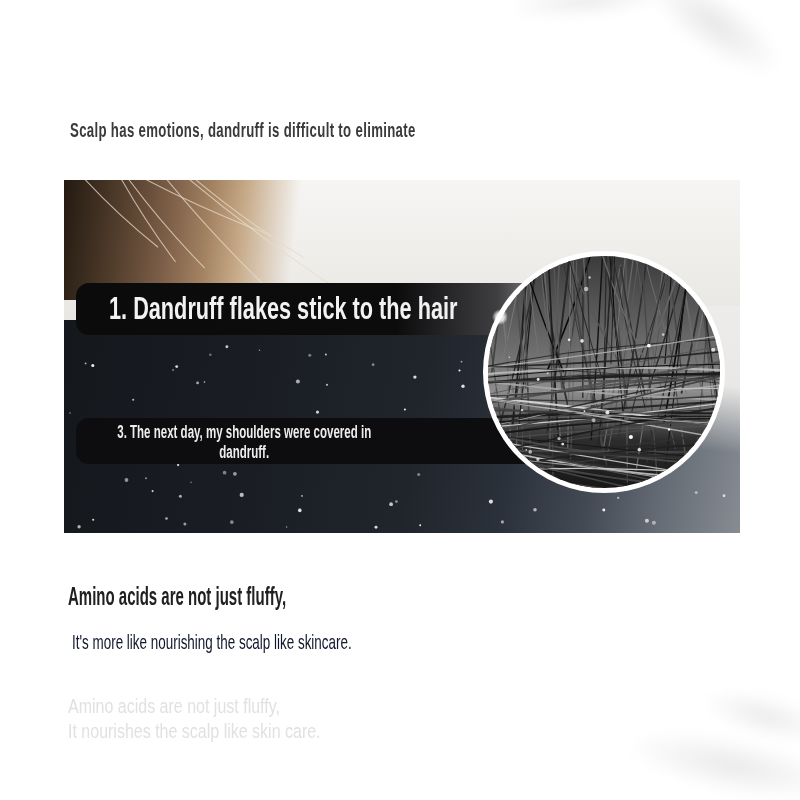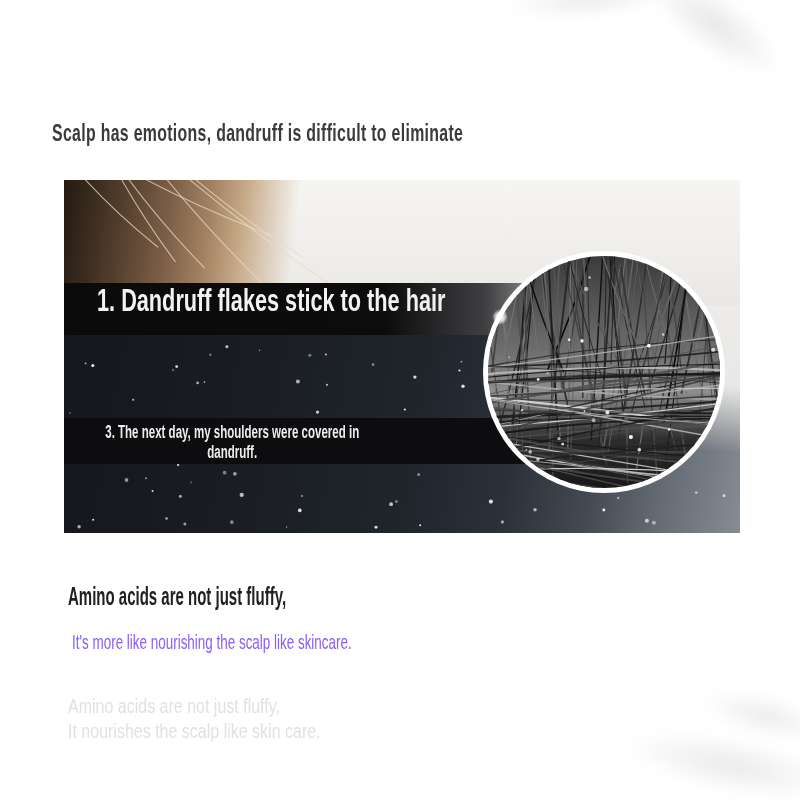--- a/index.html
+++ b/index.html
@@ -7,57 +7,57 @@
               font-family:"Liberation Sans", sans-serif; }
   #stage { position:relative; width:800px; height:800px; background:#fff; }
 
   
   .cond { display:inline-block; white-space:nowrap; transform-origin:left center; }
 
   
   .leaf { position:absolute; filter:blur(6px); pointer-events:none; }
 
   
-  #page-title { position:absolute; left:52px; top:119px; height:32px;
-                color:#3a3a3a; font-size:24px; font-weight:600; letter-spacing:0.5px; }
+  #page-title { position:absolute; left:70px; top:119px; height:32px;
+                color:#3a3a3a; font-size:20px; font-weight:600; letter-spacing:0.5px; }
   #page-title .cond { transform:scaleX(0.66); }
 
   
   #photo { position:absolute; left:64px; top:180px; width:676px; height:353px; overflow:hidden;
            background:linear-gradient(180deg,#f6f5f3 0%,#edebe8 28%,#e6e4e1 46%,#dfddda 60%); }
   #hair { position:absolute; left:0; top:0; width:262px; height:120px;
           background:linear-gradient(97deg,#241a12 0%,#3c2d20 12%,#5c4532 26%,#7e6049 40%,#a38261 54%,#c6a987 66%,rgba(233,228,220,0) 86%); }
   #shoulder { position:absolute; left:0; top:140px; width:676px; height:213px;
               background:linear-gradient(100deg,#14171c 0%,#1a1e24 30%,#20252c 52%,#2b313a 66%,#434a54 78%,#646b74 88%,#878c93 100%); }
   #light-wedge { position:absolute; right:0; top:126px; width:112px; height:170px;
                  background:linear-gradient(185deg,#edecea 0%,#e9e8e6 45%,rgba(233,232,230,0) 82%); }
   #photo-deco { position:absolute; left:0; top:0; z-index:1; }
 
-  .caption-bar { position:absolute; left:0; display:flex; z-index:2; color:#f2f2f2; }
+  .caption-bar { position:absolute; left:12px; display:flex; align-items:center; z-index:2; color:#f2f2f2;border-radius:13px; }
   #bar-1 { top:103px; width:458px; height:52px;
            background:linear-gradient(to right,#0b0b0c 0%,#0c0c0d 70%,#3f3f42 92%,#77777a 100%); }
   #bar-1 .cond { margin-left:33px; font-size:31px; font-weight:700; transform:scaleX(0.70); }
   #bar-2 { top:170px; width:432px; height:49px;
            background:linear-gradient(to right,#0b0b0c 0%,#0c0c0d 88%,#2c2c2f 100%); }
   #bar-2 .cond { margin-left:28px; font-size:26px; font-weight:700; transform:scaleX(0.74); }
   #bar-3 { top:238px; width:485px; height:46px; background:#0d0d0f;padding-left:16px; }
   #bar-3-text { position:absolute; left:37px; top:4px; width:410px; text-align:center;
                 font-size:18px; font-weight:700; line-height:20px; color:#ededed;
                 transform:scaleX(0.64); transform-origin:left top; }
 
   #magnifier { position:absolute; left:418px; top:70px; z-index:3; }
   #sparkle { position:absolute; left:428px; top:129px; width:16px; height:16px; z-index:4;
              background:radial-gradient(circle,#ffffff 0%,rgba(255,255,255,0.75) 38%,rgba(255,255,255,0) 70%);
              filter:blur(0.5px); }
 
   
   #headline { position:absolute; left:68px; top:582px; color:#202020;
               font-size:25px; font-weight:700; }
   #headline .cond { transform:scaleX(0.60); }
-  #subline { position:absolute; left:72px; top:630px; color:#8b5cf6;
+  #subline { position:absolute; left:72px; top:630px; color:#0f172a;
              font-size:21px; font-weight:400; }
   #subline .cond { transform:scaleX(0.64); }
   #watermark { position:absolute; left:68px; top:694px; color:#e1e1e1;
                font-size:20px; font-weight:400; line-height:25px;
                transform:scaleX(0.80); transform-origin:left top; white-space:nowrap; }
 </style>
 </head>
 <body>
 
 <div id="stage">

